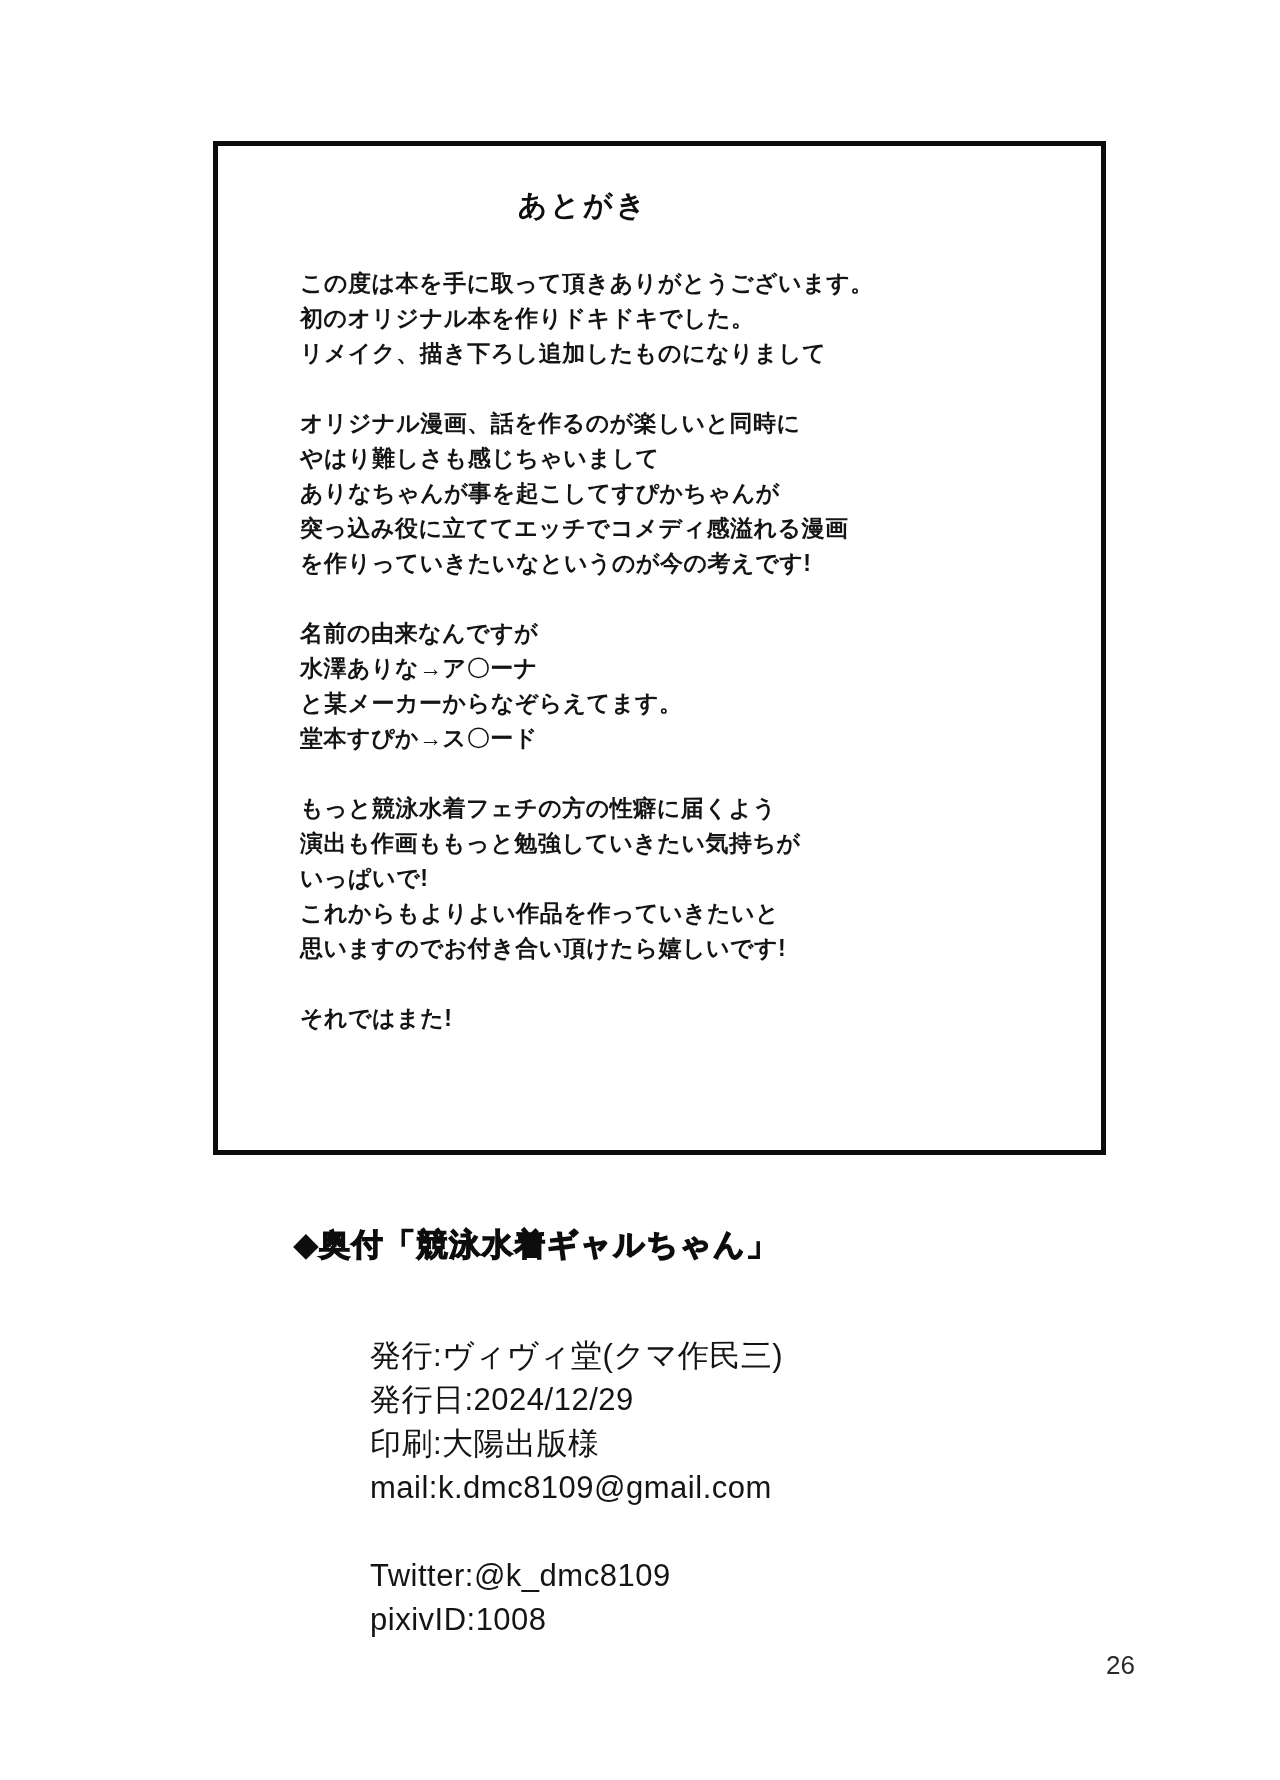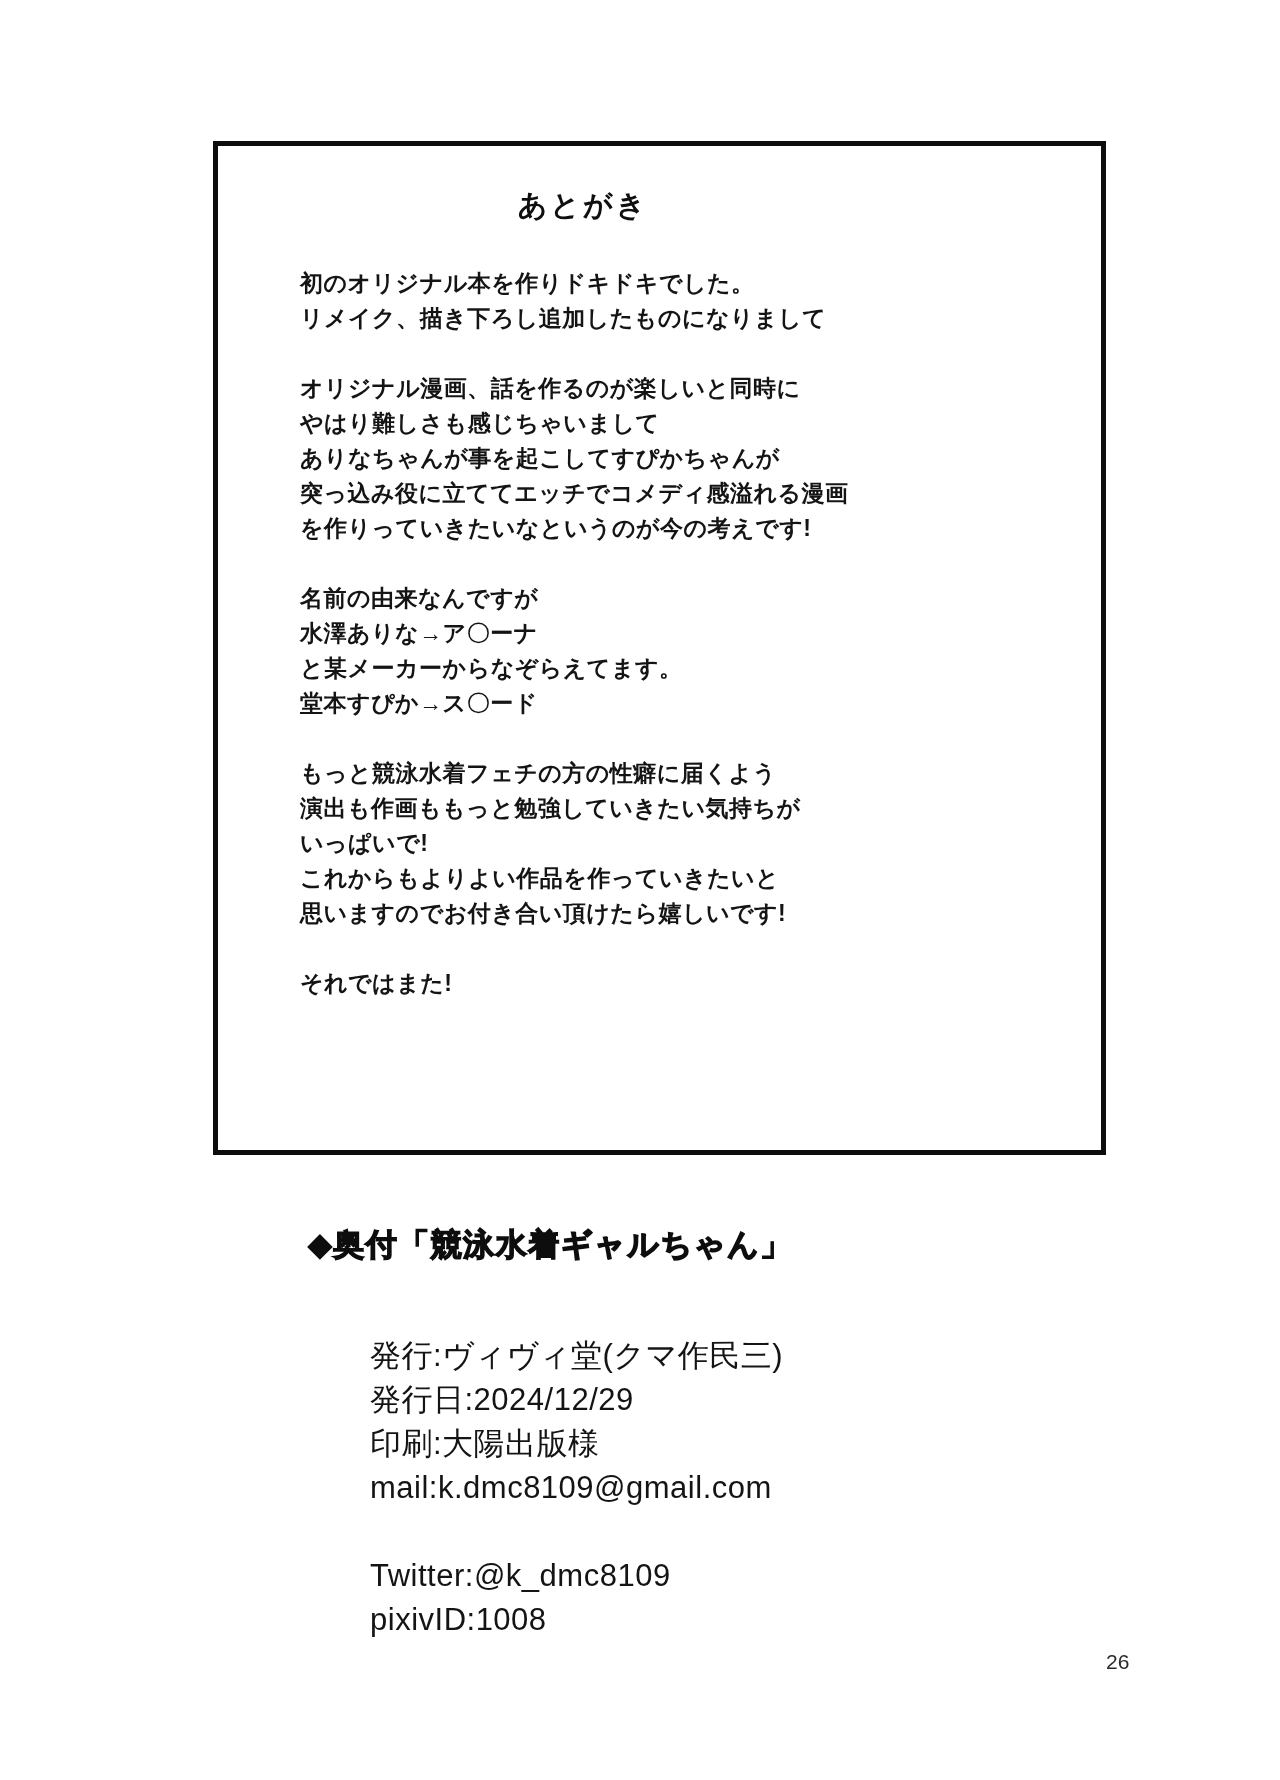--- a/index.html
+++ b/index.html
@@ -38,21 +38,21 @@
     letter-spacing:0.5px;
     color:#141414;
   }
   .aw-line{
     line-height:35px;
     min-height:35px;
     white-space:nowrap;
   }
   .colophon-heading{
     position:absolute;
-    left:308px;top:1224px;
+    left:294px;top:1224px;
     font-size:31px;
     font-weight:bold;
     letter-spacing:1.5px;
     color:#0d0d0d;
     -webkit-text-stroke:1.4px #0d0d0d;
     white-space:nowrap;
   }
   .colophon-lines{
     position:absolute;
     left:370px;top:1334px;
@@ -62,32 +62,33 @@
     color:#141414;
   }
   .col-line{
     line-height:44px;
     min-height:44px;
     white-space:nowrap;
   }
   .page-number{
     position:absolute;
     left:1106px;top:1650px;
-    font-size:21px;
+    font-size:26px;
     font-weight:normal;
     color:#2a2a2a;
   }
 </style>
 </head>
 <body>
 
 <div class="afterword-box">
   <div class="aw-inner">
     <div class="aw-title">あとがき</div>
     <div class="aw-body">
+        <div class="aw-line">この度は本を手に取って頂きありがとうございます。</div>
         <div class="aw-line">初のオリジナル本を作りドキドキでした。</div>
         <div class="aw-line">リメイク、描き下ろし追加したものになりまして</div>
         <div class="aw-line"></div>
         <div class="aw-line">オリジナル漫画、話を作るのが楽しいと同時に</div>
         <div class="aw-line">やはり難しさも感じちゃいまして</div>
         <div class="aw-line">ありなちゃんが事を起こしてすぴかちゃんが</div>
         <div class="aw-line">突っ込み役に立ててエッチでコメディ感溢れる漫画</div>
         <div class="aw-line">を作りっていきたいなというのが今の考えです!</div>
         <div class="aw-line"></div>
         <div class="aw-line">名前の由来なんですが</div>

